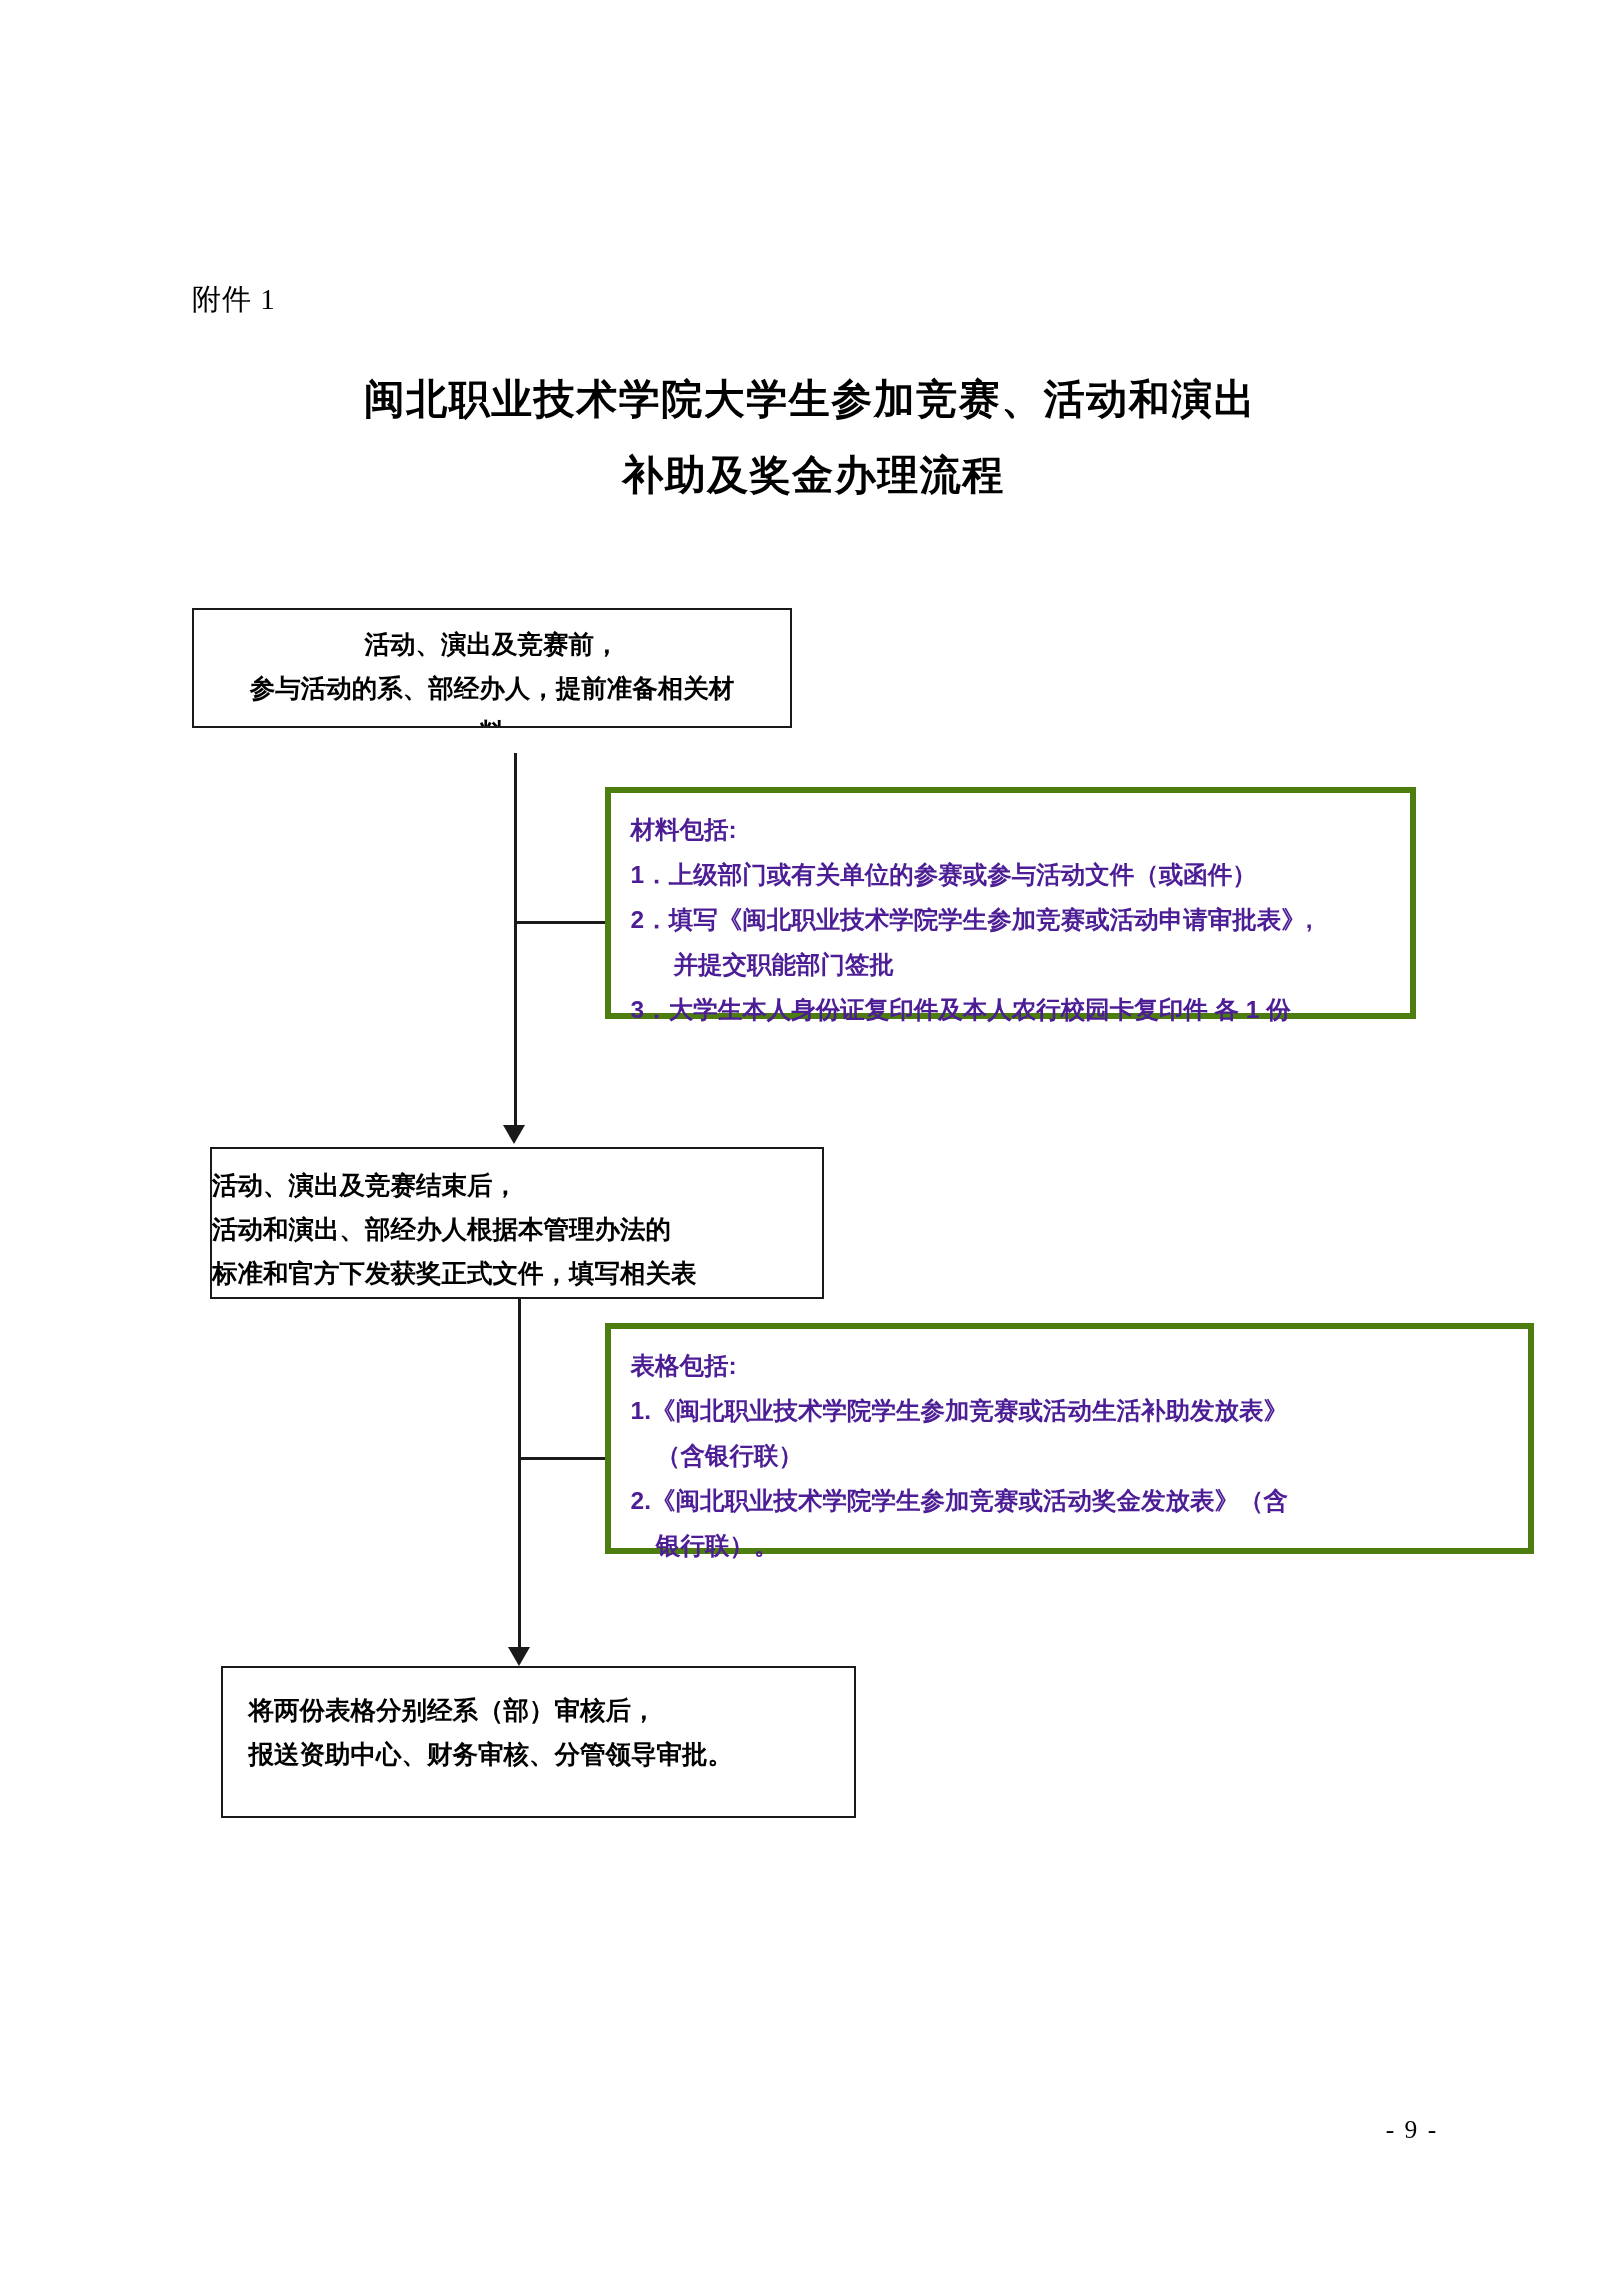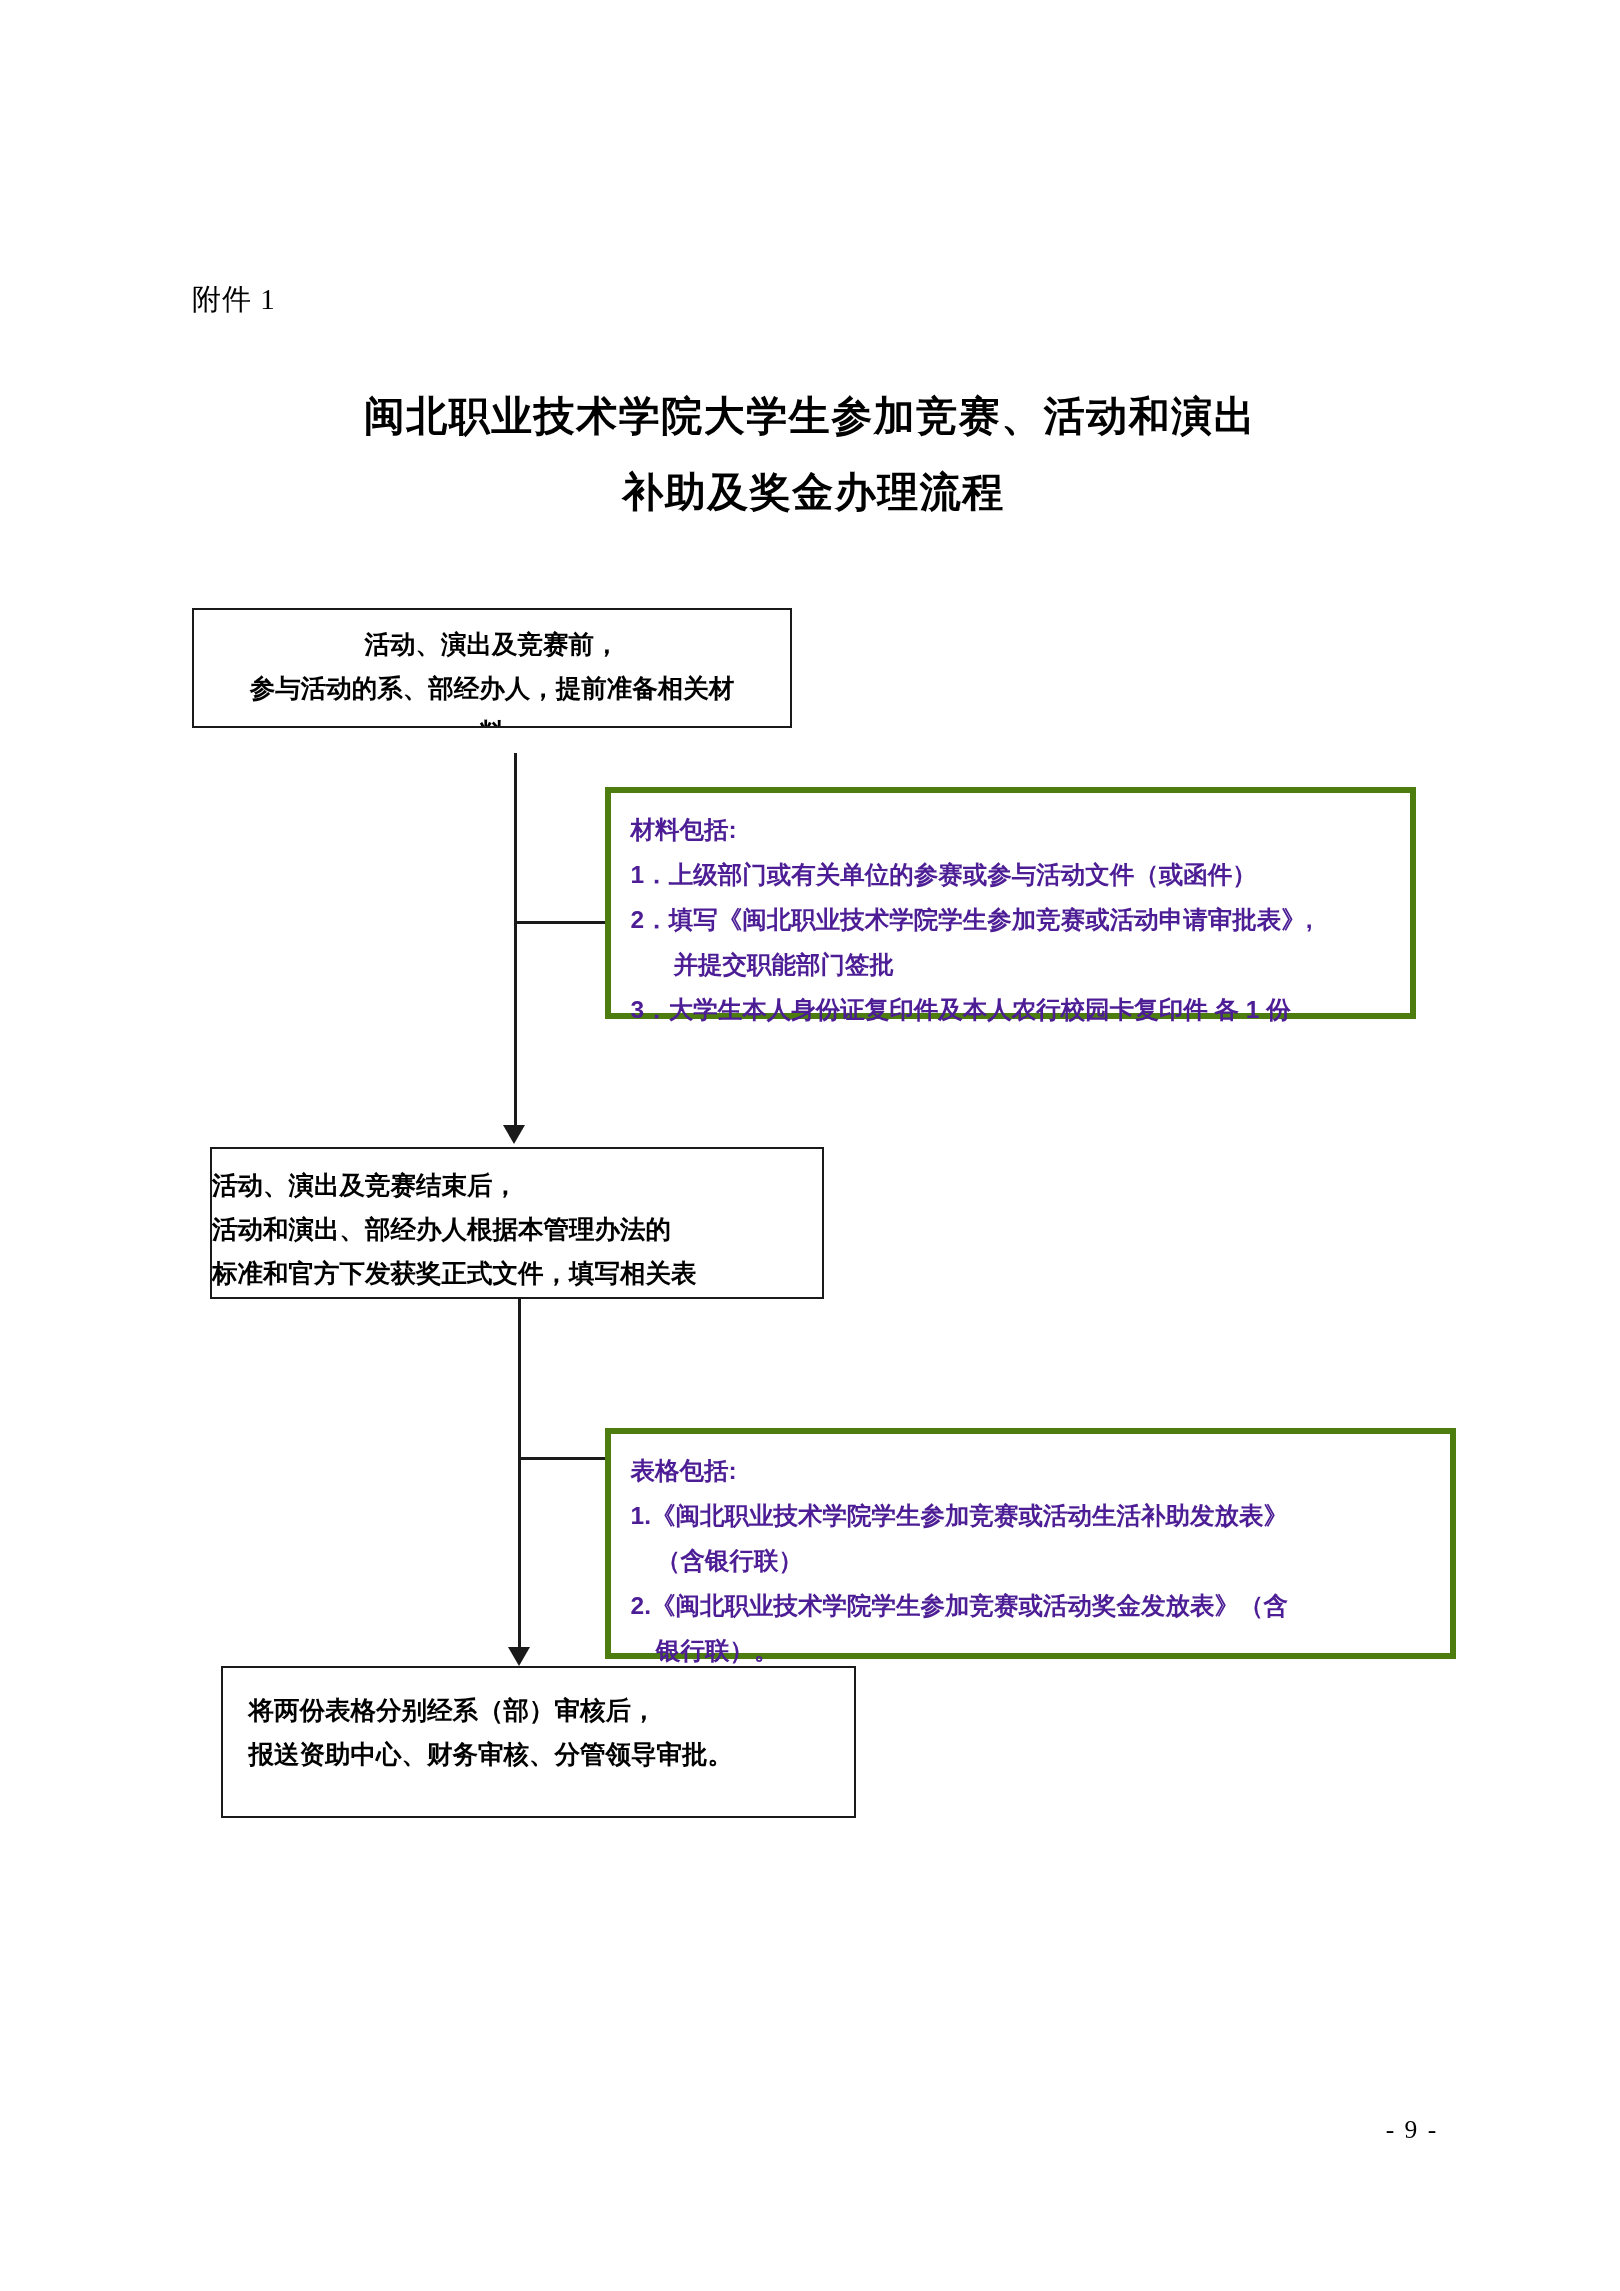--- a/index.html
+++ b/index.html
@@ -29,21 +29,21 @@
     font-family: "Liberation Serif", "DejaVu Serif", serif;
     font-size: 29px;
     line-height: 1.2;
     letter-spacing: 1px;
     white-space: nowrap;
   }
 
   .doc-title {
     position: absolute;
     left: 0;
-    top: 378px;
+    top: 361px;
     width: 1620px;
     text-align: center;
     font-family: "Liberation Serif", "DejaVu Serif", serif;
     font-weight: bold;
     font-size: 41px;
     line-height: 76px;
     letter-spacing: 1.5px;
   }
   .doc-title .tline { display: block; }
   .doc-title .tline.l2 { padding-left: 7px; }
@@ -114,22 +114,22 @@
 
   #note-materials {
     left: 605px;
     top: 787px;
     width: 811px;
     height: 232px;
   }
 
   #note-forms {
     left: 605px;
-    top: 1428px;
-    width: 851px;
+    top: 1323px;
+    width: 929px;
     height: 231px;
   }
 
   
   .vline {
     position: absolute;
     width: 2.9px;
     background: #1a1a1a;
   }
   .hline {

